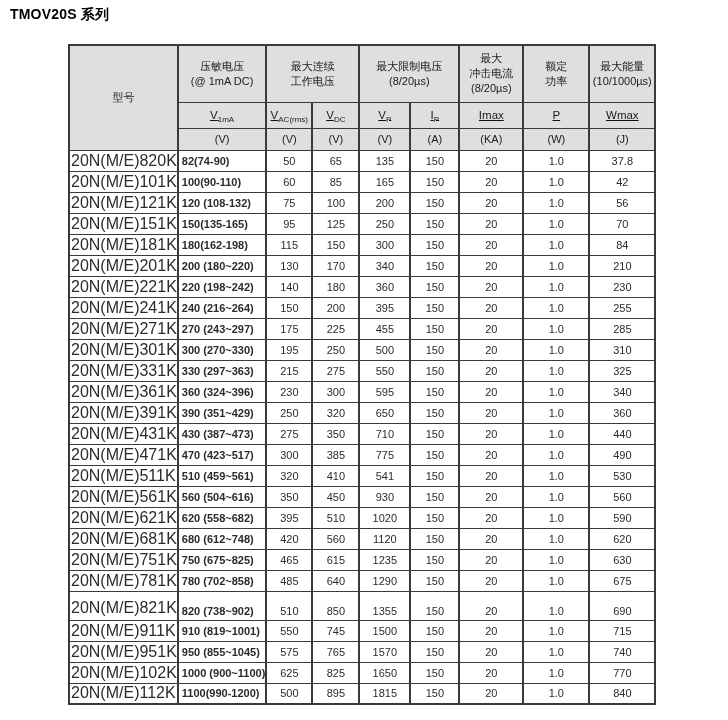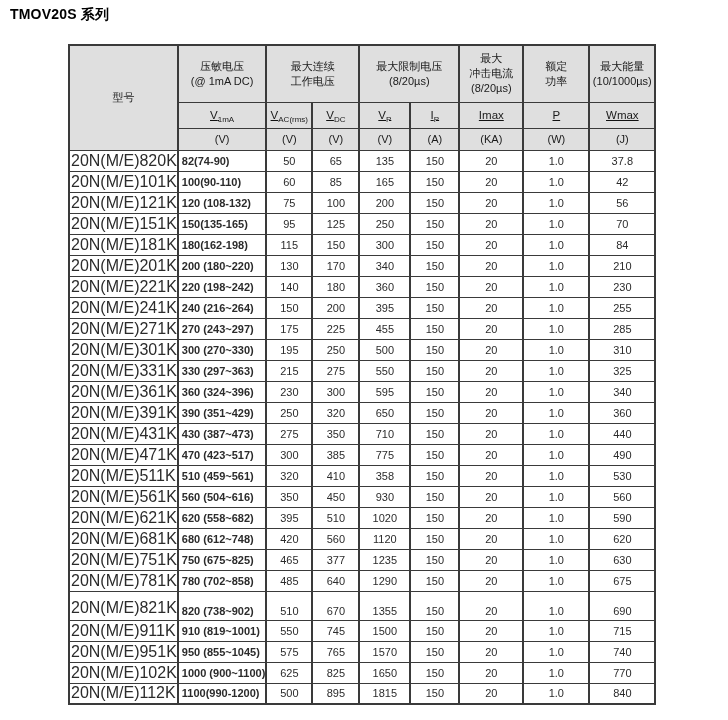--- a/index.html
+++ b/index.html
@@ -291,21 +291,21 @@
           <td class="col-5">150</td>
           <td class="col-6">20</td>
           <td class="col-7">1.0</td>
           <td class="col-8">490</td>
         </tr>
         <tr class="">
           <td class="col-0">20N(M/E)511K</td>
           <td class="col-1">510 (459~561)</td>
           <td class="col-2">320</td>
           <td class="col-3">410</td>
-          <td class="col-4">358</td>
+          <td class="col-4">541</td>
           <td class="col-5">150</td>
           <td class="col-6">20</td>
           <td class="col-7">1.0</td>
           <td class="col-8">530</td>
         </tr>
         <tr class="">
           <td class="col-0">20N(M/E)561K</td>
           <td class="col-1">560 (504~616)</td>
           <td class="col-2">350</td>
           <td class="col-3">450</td>
@@ -334,21 +334,21 @@
           <td class="col-4">1120</td>
           <td class="col-5">150</td>
           <td class="col-6">20</td>
           <td class="col-7">1.0</td>
           <td class="col-8">620</td>
         </tr>
         <tr class="">
           <td class="col-0">20N(M/E)751K</td>
           <td class="col-1">750 (675~825)</td>
           <td class="col-2">465</td>
-          <td class="col-3">377</td>
+          <td class="col-3">615</td>
           <td class="col-4">1235</td>
           <td class="col-5">150</td>
           <td class="col-6">20</td>
           <td class="col-7">1.0</td>
           <td class="col-8">630</td>
         </tr>
         <tr class="">
           <td class="col-0">20N(M/E)781K</td>
           <td class="col-1">780 (702~858)</td>
           <td class="col-2">485</td>
@@ -356,21 +356,21 @@
           <td class="col-4">1290</td>
           <td class="col-5">150</td>
           <td class="col-6">20</td>
           <td class="col-7">1.0</td>
           <td class="col-8">675</td>
         </tr>
         <tr class="tall">
           <td class="col-0">20N(M/E)821K</td>
           <td class="col-1">820 (738~902)</td>
           <td class="col-2">510</td>
-          <td class="col-3">670</td>
+          <td class="col-3">850</td>
           <td class="col-4">1355</td>
           <td class="col-5">150</td>
           <td class="col-6">20</td>
           <td class="col-7">1.0</td>
           <td class="col-8">690</td>
         </tr>
         <tr class="">
           <td class="col-0">20N(M/E)911K</td>
           <td class="col-1">910 (819~1001)</td>
           <td class="col-2">550</td>

